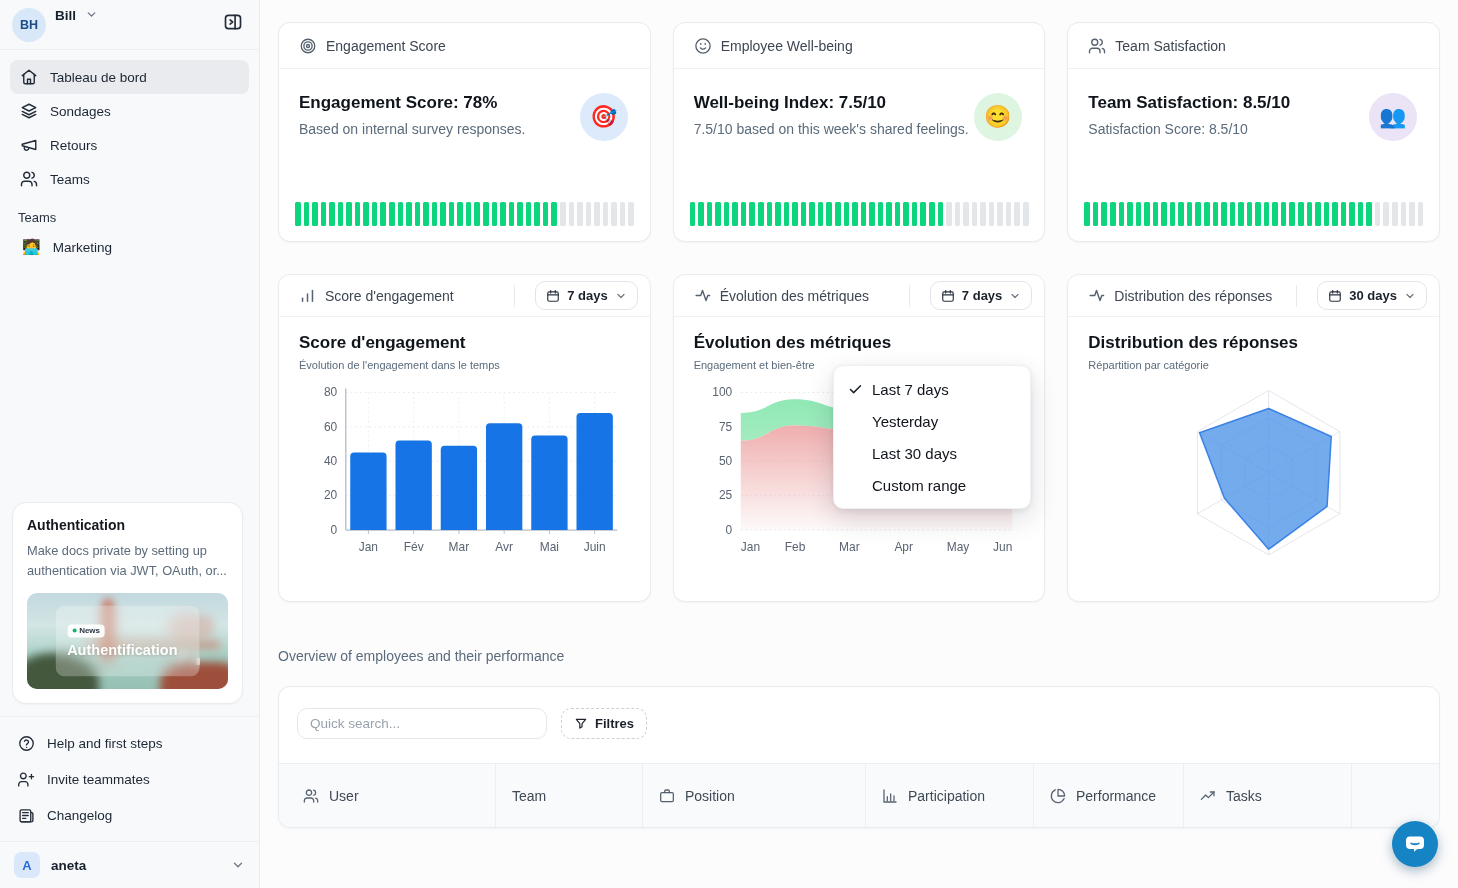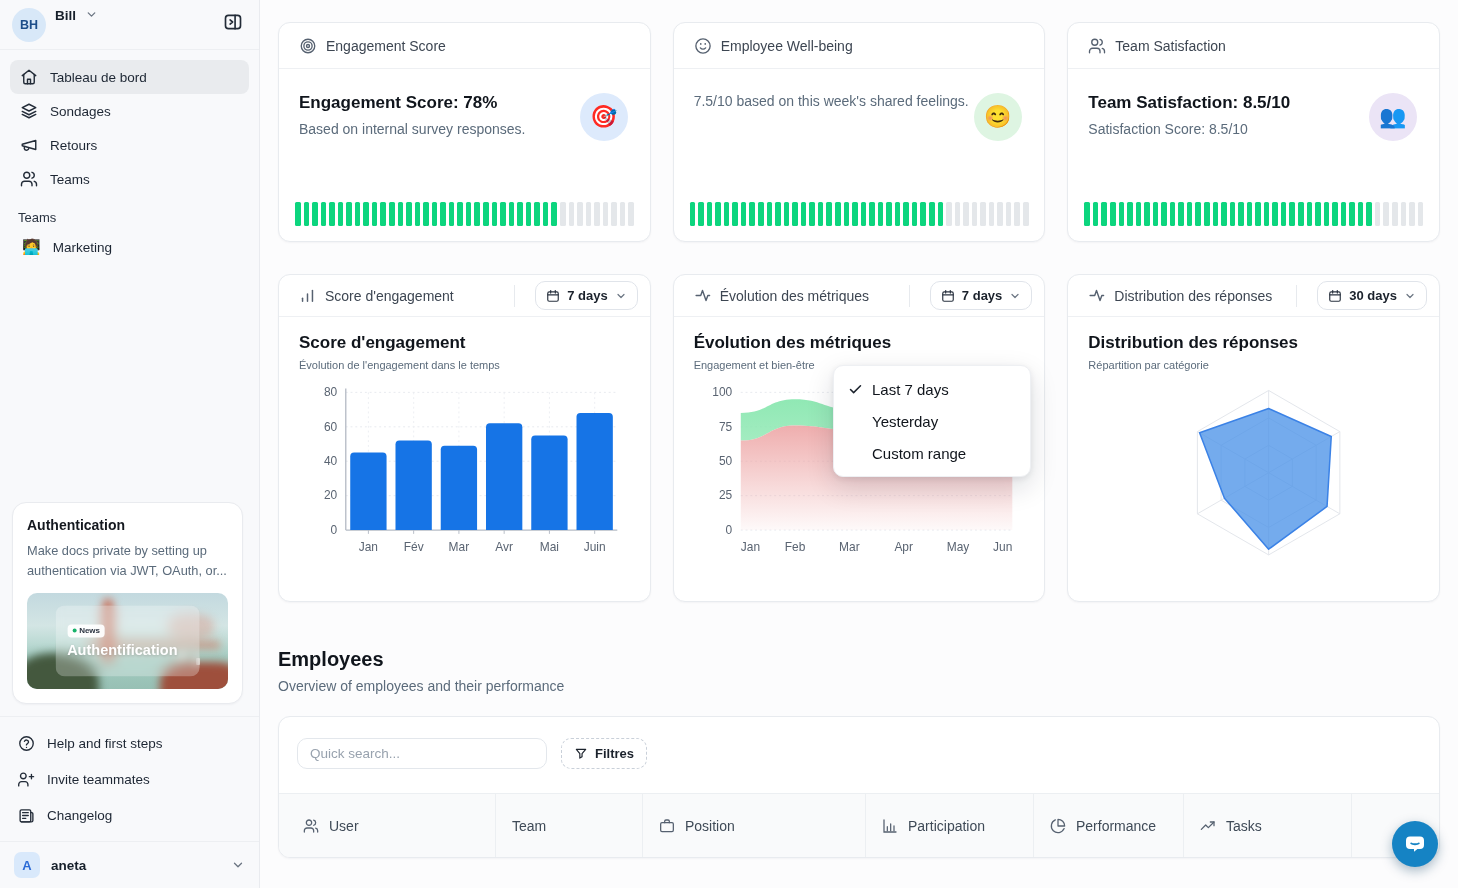--- a/index.html
+++ b/index.html
@@ -315,20 +315,21 @@
           <span class="ic">
             <svg viewBox="0 0 24 24" fill="none" stroke="currentColor" stroke-width="1.8" stroke-linecap="round">
                 <circle cx="12" cy="12" r="9.5"></circle>
                 <path d="M8.5 14.5a4.5 4.5 0 0 0 7 0"></path>
                 <path d="M9 9.3h.01M15 9.3h.01" stroke-width="2.3"></path>
               </svg>
           </span>
           <span class="card-head-label">Employee Well-being</span>
         </div>
         <div class="stat-body">
+          <div class="stat-title">Well-being Index: 7.5/10</div>
           <div class="stat-sub">7.5/10 based on this week's shared feelings.</div>
         </div>
         <div class="stat-emoji" style="background: rgb(222, 245, 226);">😊</div>
         <div class="progress">
             <span style="background: rgb(12, 213, 126);"></span>
             <span style="background: rgb(12, 213, 126);"></span>
             <span style="background: rgb(12, 213, 126);"></span>
             <span style="background: rgb(12, 213, 126);"></span>
             <span style="background: rgb(12, 213, 126);"></span>
             <span style="background: rgb(12, 213, 126);"></span>
@@ -604,21 +605,20 @@
               <line x1="186" y1="98" x2="186" y2="184" stroke="#e2e5ea" stroke-width="1"></line>
               <line x1="186" y1="98" x2="111.52181527453828" y2="141.00000000000003" stroke="#e2e5ea" stroke-width="1"></line>
               <line x1="186" y1="98" x2="111.52181527453828" y2="54.99999999999999" stroke="#e2e5ea" stroke-width="1"></line>
               <polygon points="186.0,30.9 251.5,60.2 247.1,133.3 186.0,178.0 139.8,124.7 113.8,56.3" fill="#4d94e8" fill-opacity="0.78" stroke="#3b82e6" stroke-width="1.6" stroke-linejoin="round"></polygon>
             </svg>
         </div>
       </div>
     </div>
 
     <div class="emp-head">
-      <div class="emp-title">Employees</div>
       <div class="emp-sub">Overview of employees and their performance</div>
     </div>
 
     <div class="card table-card">
       <div class="table-toolbar">
         <input class="search-input" placeholder="Quick search..." style="">
         <button class="filter-btn">
           <span class="ic">
             <svg viewBox="0 0 24 24" fill="none" stroke="currentColor" stroke-width="2" stroke-linecap="round" stroke-linejoin="round">
                 <path d="M4 4h16l-6.2 7.3v5.4L10 19v-7.7L4 4z"></path>
@@ -693,20 +693,24 @@
           </svg>
       </span>
       <span>Last 7 days</span>
     </div>
     <div class="menu-item">
       <span class="menu-check"></span>
       <span>Yesterday</span>
     </div>
     <div class="menu-item">
       <span class="menu-check"></span>
+      <span>Last 30 days</span>
+    </div>
+    <div class="menu-item">
+      <span class="menu-check"></span>
       <span>Custom range</span>
     </div>
   </div>
 
   <div class="chat-fab">
     <svg width="24" height="24" viewBox="0 0 24 24">
       <path d="M7 4.5h10a4 4 0 0 1 4 4v4.5a4 4 0 0 1-4 4h-2.6l-3.4 2.8v-2.8H7a4 4 0 0 1-4-4V8.5a4 4 0 0 1 4-4z" fill="#ffffff"></path>
       <path d="M8.2 11.4c1.2 1.1 6.4 1.1 7.6 0" fill="none" stroke="#1583c4" stroke-width="1.8" stroke-linecap="round"></path>
     </svg>
   </div>

